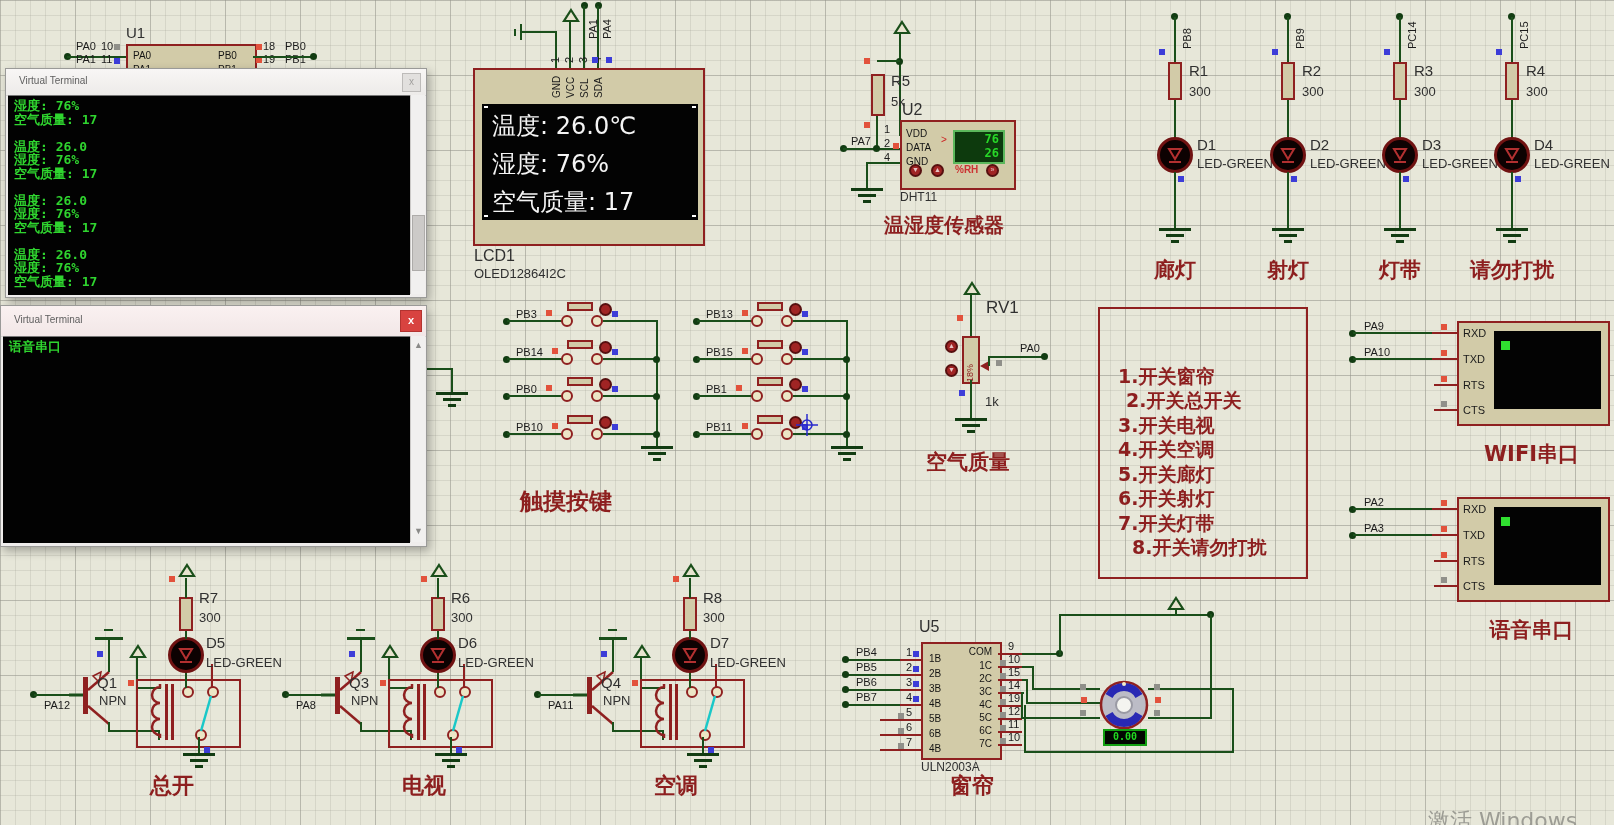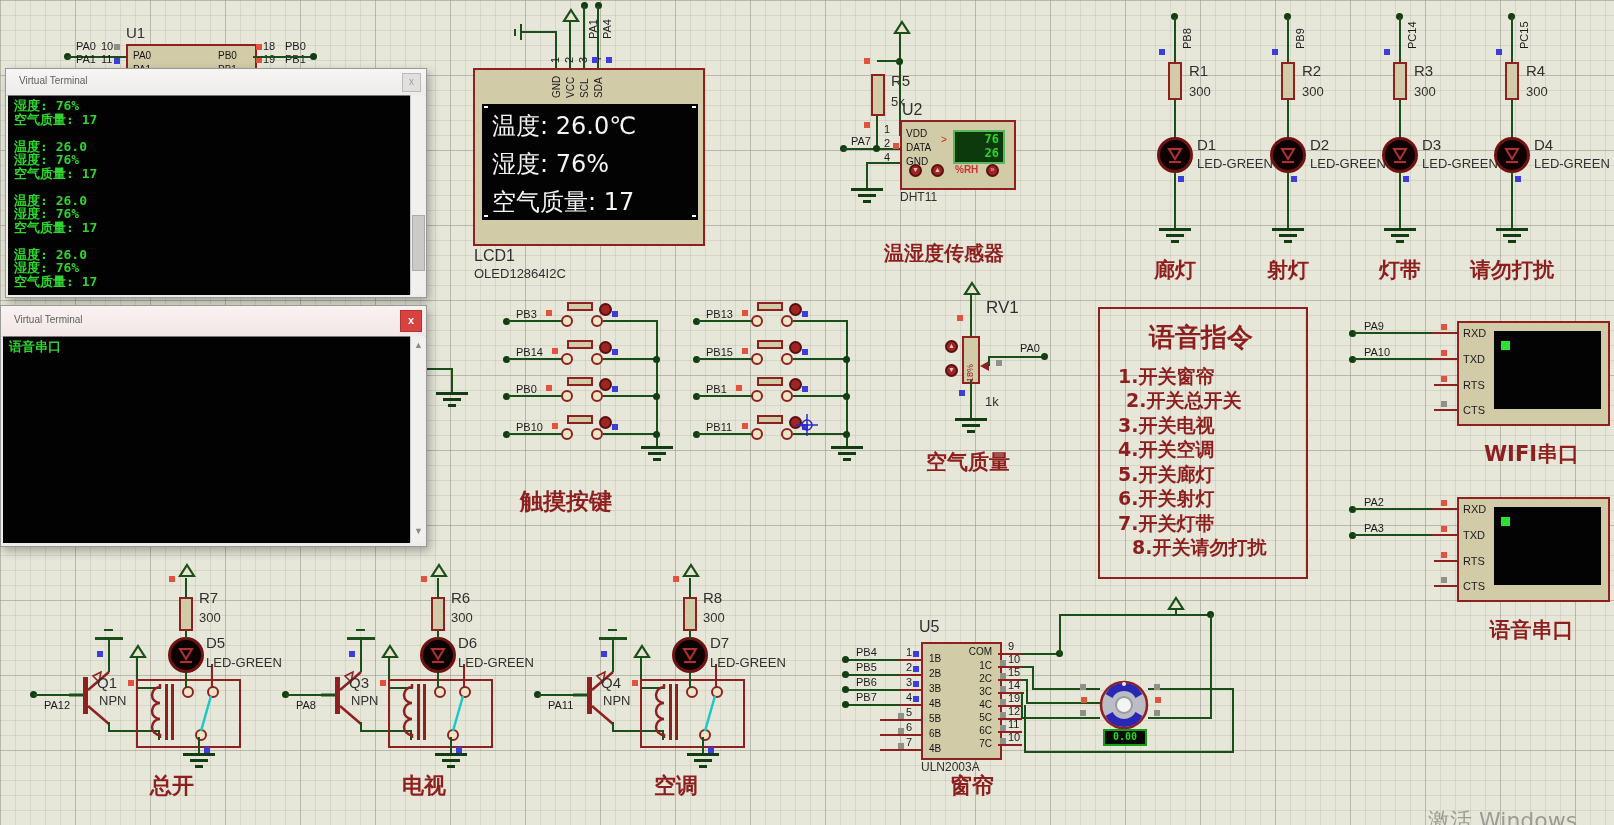--- a/index.html
+++ b/index.html
@@ -146,21 +146,21 @@
   <div class="net" style="left:884px;top:137px">2</div>
   <div class="net" style="left:884px;top:151px">4</div>
   <div class="mk mr" style="left:893px;top:143px"></div>
   <div class="a" style="left:941px;top:134px;color:#cc2222;font-size:10px">&gt;</div>
   <div class="dhtd" style="left:953px;top:130px;width:44px;height:30px;padding-right:4px"><span>76</span><br><span>26</span></div>
   <div class="btnr" style="left:909px;top:164px">▼</div>
   <div class="btnr" style="left:931px;top:164px">▲</div>
   <div class="a" style="left:955px;top:164px;color:#cc3333;font-size:10px;font-weight:bold">%RH</div>
   <div class="btnr" style="left:986px;top:164px">»</div>
   <div class="val" style="left:900px;top:190px;font-size:12px">DHT11</div>
-  <div class="cap" style="left:884px;top:240px;font-size:20px">温湿度传感器</div>
+  <div class="cap" style="left:884px;top:212px;font-size:20px">温湿度传感器</div>
 
   <div class="a" style="left:1115px;top:0">
     <div class="dot" style="left:56px;top:13px"></div>
     <span class="vt" style="left:78px;top:37px">PB8</span>
     <div class="mk mb" style="left:44px;top:49px"></div>
     <div class="w" style="left:59px;top:17px;width:2px;height:45px"></div>
     <div class="resv" style="left:53px;top:62px;height:34px"></div>
     <div class="ref" style="left:74px;top:62px">R1</div>
     <div class="val" style="left:74px;top:84px">300</div>
     <div class="w" style="left:59px;top:100px;width:2px;height:38px"></div>
@@ -400,21 +400,20 @@
   <div class="mk mb" style="left:959px;top:390px"></div>
   <div class="val" style="left:985px;top:394px;font-size:13px">1k</div>
   <div class="gnd" style="left:955px;top:418px">
       <i></i>
       <i></i>
       <i></i>
     </div>
   <div class="cap" style="left:926px;top:448px;font-size:21px">空气质量</div>
 
   <div class="box nf" style="left:1098px;top:307px;width:206px;height:268px;border-width:2.5px"></div>
-  <div class="cap" style="left:1098px;top:320px;width:206px;text-align:center;font-size:26px">语音指令</div>
   <div class="vitem" style="left:1118px;top:364px">1.开关窗帘</div>
   <div class="vitem" style="left:1126px;top:388px">2.开关总开关</div>
   <div class="vitem" style="left:1118px;top:413px">3.开关电视</div>
   <div class="vitem" style="left:1118px;top:437px">4.开关空调</div>
   <div class="vitem" style="left:1118px;top:462px">5.开关廊灯</div>
   <div class="vitem" style="left:1118px;top:486px">6.开关射灯</div>
   <div class="vitem" style="left:1118px;top:511px">7.开关灯带</div>
   <div class="vitem" style="left:1132px;top:535px">8.开关请勿打扰</div>
 
   <div class="a" style="left:0;top:0">

